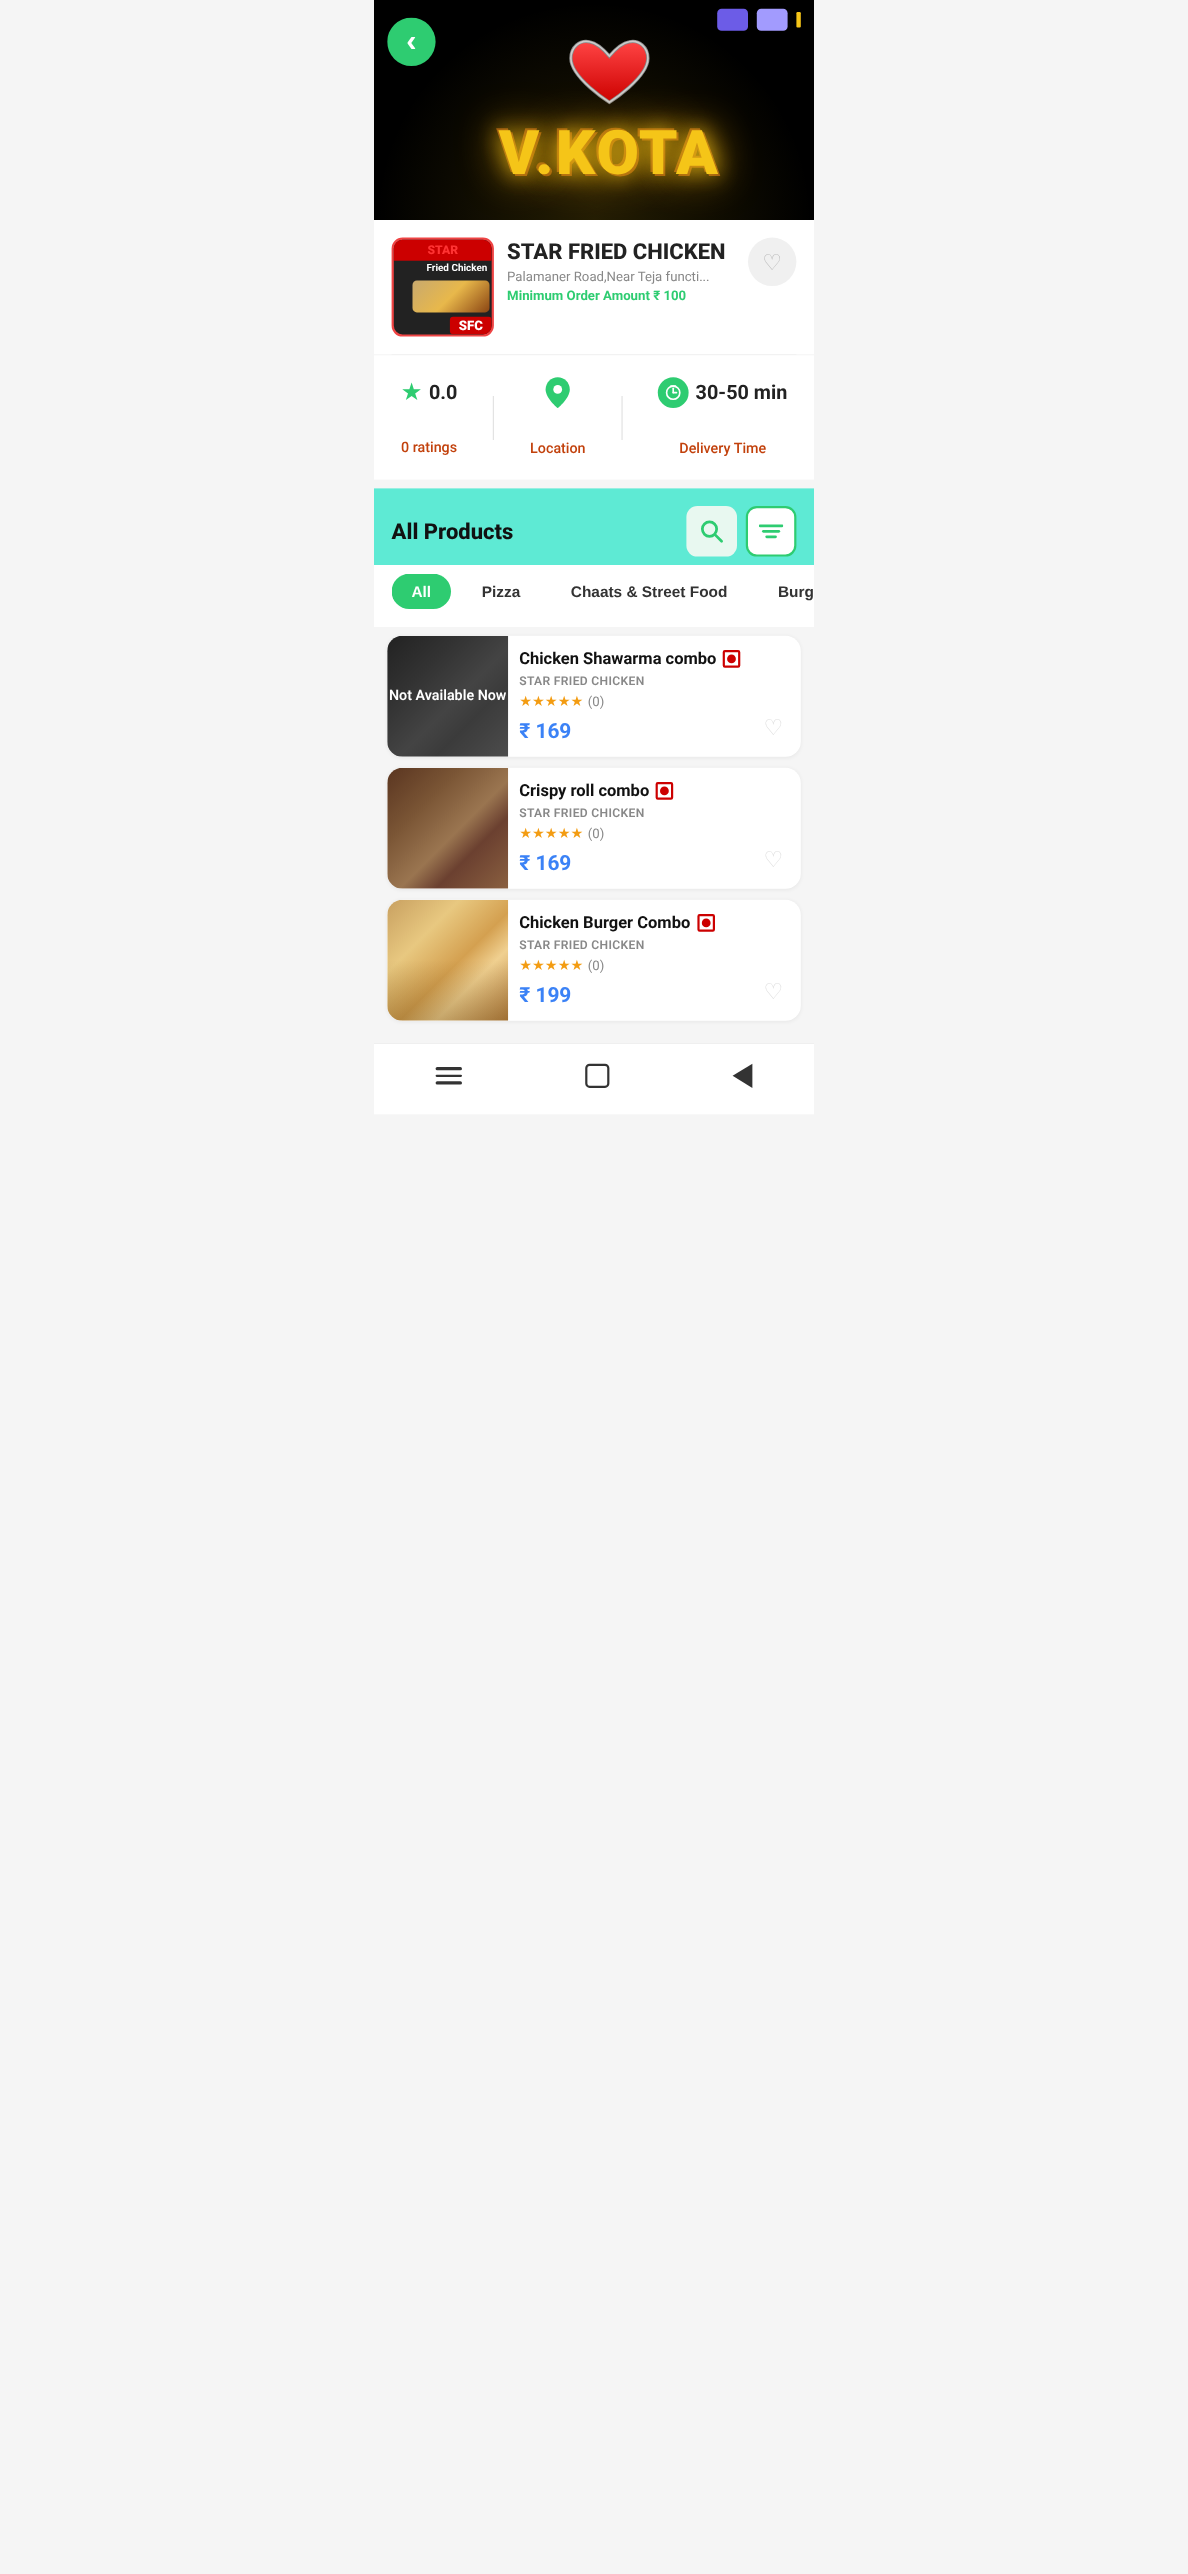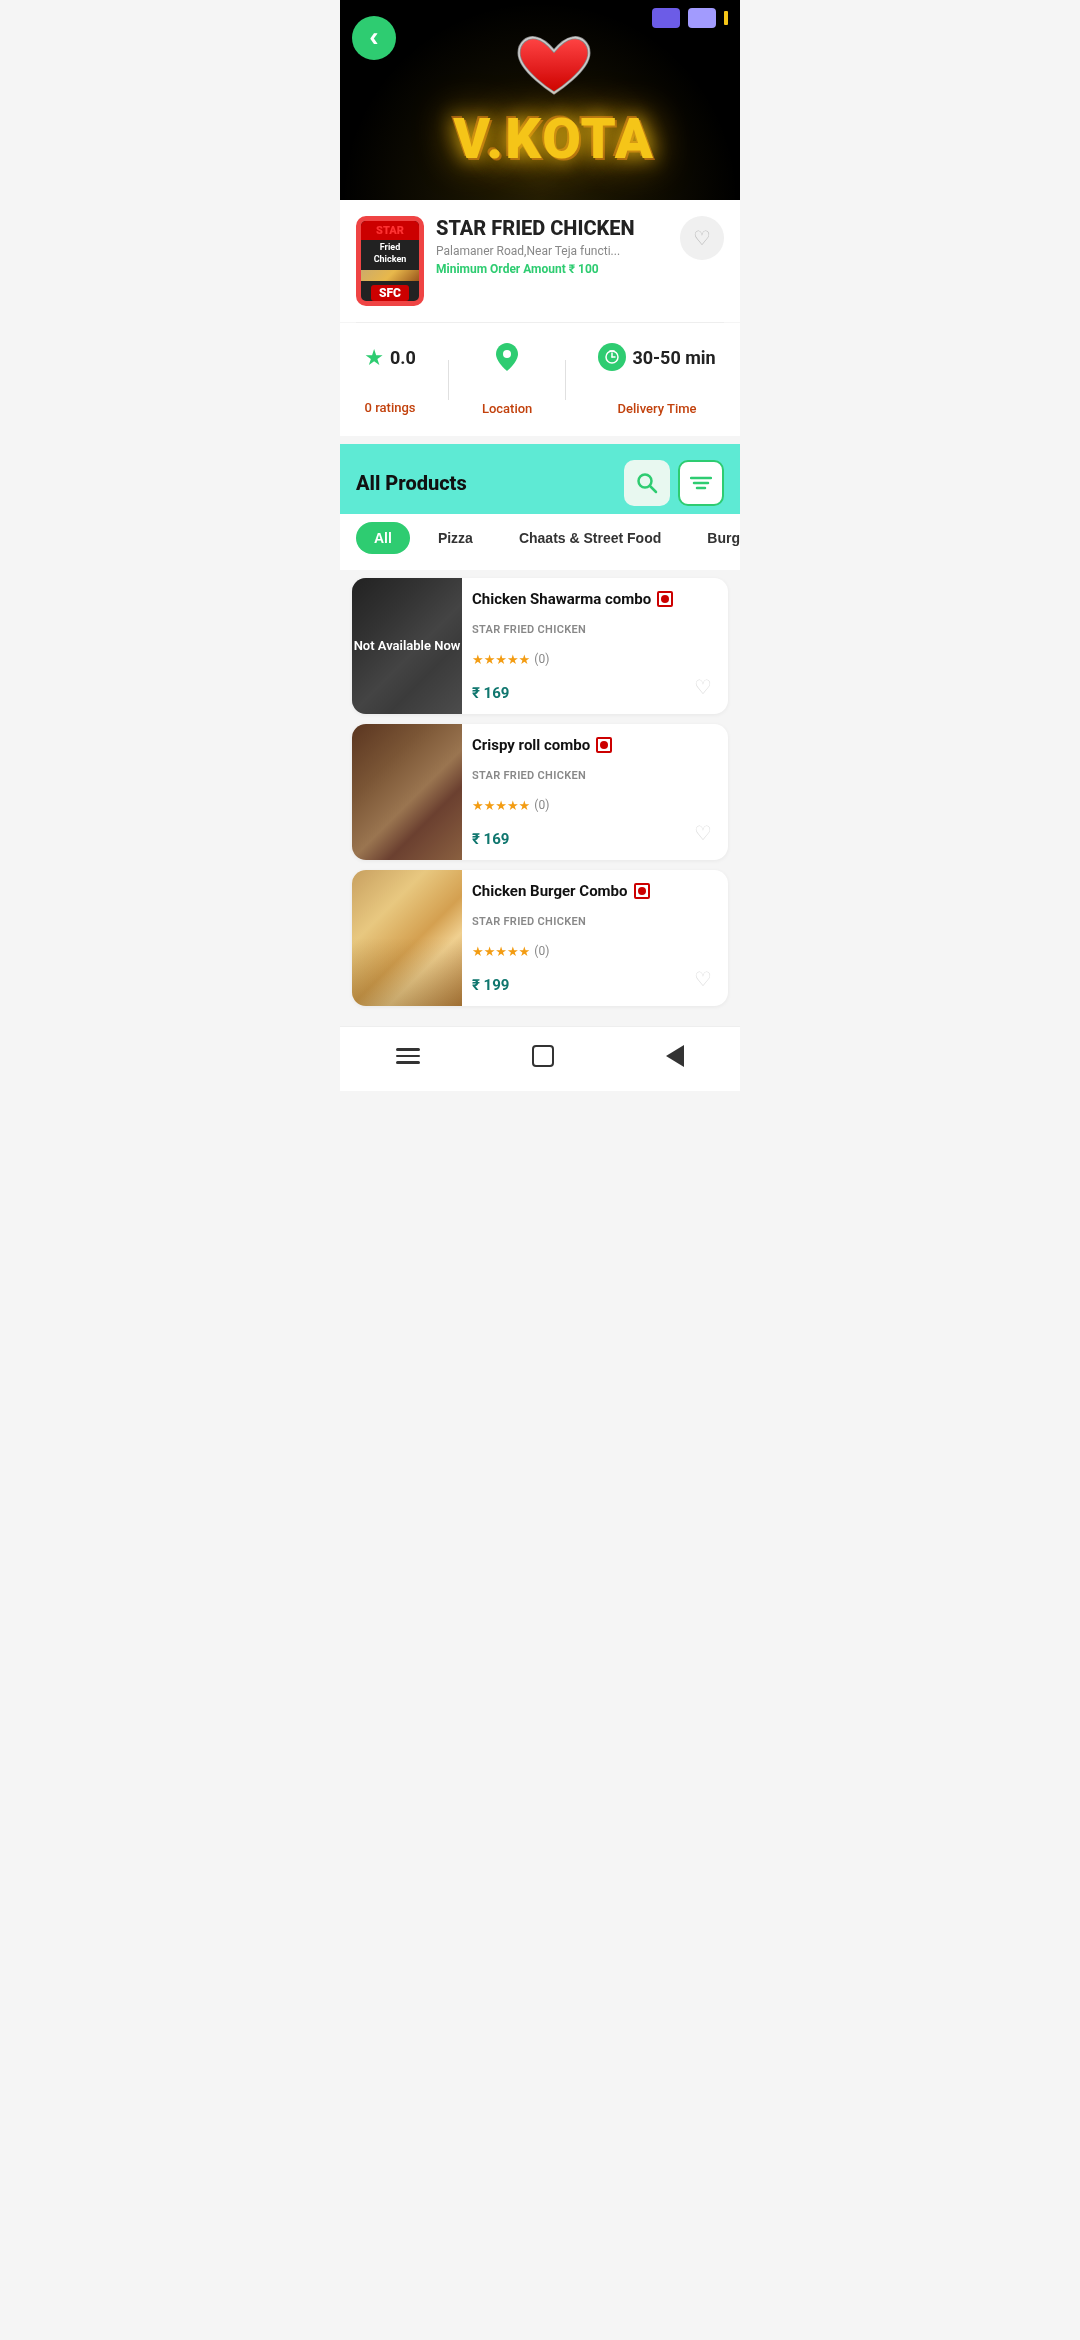--- a/index.html
+++ b/index.html
@@ -96,34 +96,34 @@
     
     .restaurant-section {
       background: #fff;
       padding: 16px;
       display: flex;
       align-items: flex-start;
       gap: 12px;
       position: relative;
     }
     .restaurant-logo {
-      width: 68px;
+      width: 93px;
       height: 90px;
       border-radius: 10px;
       background: #222;
       flex-shrink: 0;
       overflow: hidden;
       display: flex;
       flex-direction: column;
-      align-items: center;
+      align-items: flex-end;
       justify-content: center;
       font-size: 8px;
       font-weight: bold;
       color: #fff;
-      border: 5px solid #ef4444;
+      border: 2px solid #ef4444;
     }
     .logo-star-text {
       color: #ff3333;
       font-size: 11px;
       font-weight: 900;
       text-align: center;
       line-height: 1.2;
     }
     .restaurant-info {
       flex: 1;
@@ -315,21 +315,21 @@
       background: #fff;
       border-radius: 14px;
       overflow: hidden;
       display: flex;
       align-items: stretch;
       box-shadow: 0 1px 4px rgba(0,0,0,0.06);
       position: relative;
     }
     .product-img {
       width: 110px;
-      height: 136px;
+      height: 110px;
       flex-shrink: 0;
       position: relative;
       overflow: hidden;
     }
     .not-available-overlay {
       position: absolute;
       inset: 0;
       background: rgba(0,0,0,0.5);
       display: flex;
       align-items: center;
@@ -395,23 +395,23 @@
       gap: 2px;
       font-size: 13px;
       color: #f39c12;
     }
     .product-stars .review-count {
       color: #888;
       font-size: 12px;
       margin-left: 2px;
     }
     .product-price {
-      font-size: 15px;
+      font-size: 19px;
       font-weight: 700;
-      color: #0f766e;
+      color: #3b82f6;
       margin-top: 2px;
     }
     .product-fav {
       position: absolute;
       right: 10px;
       bottom: 12px;
       width: 30px;
       height: 30px;
       display: flex;
       align-items: center;

